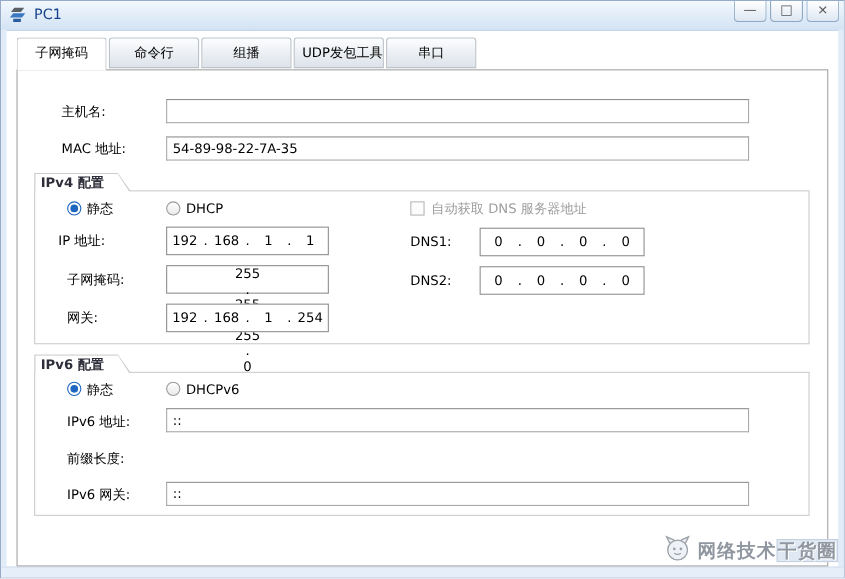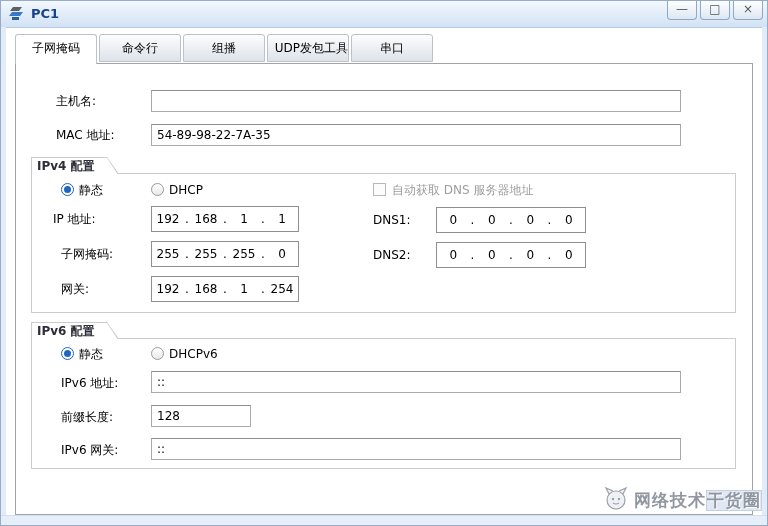--- a/index.html
+++ b/index.html
@@ -5,21 +5,21 @@
   html,body{margin:0;padding:0;background:#fff;}
   .window{
     position:relative;width:766px;height:524px;overflow:hidden;
     border:1px solid #96abc7;background:#ffffff;
     font-family:"DejaVu Sans",sans-serif;font-size:12px;color:#000;
   }
   
   .titlebar{position:absolute;left:0;top:0;right:0;height:26px;
     background:linear-gradient(#f2f8fd,#d2e2f4);border-bottom:1px solid #b6cde7;}
   .title-icon{position:absolute;left:7px;top:4px;width:18px;height:18px;}
-  .title-text{position:absolute;left:30px;top:5px;font-weight:bold;color:#15428b;font-size:13px;}
+  .title-text{position:absolute;left:30px;top:5px;font-weight:normal;color:#15428b;font-size:13px;}
   .capbtn{position:absolute;top:0;width:30px;height:19px;box-sizing:border-box;
     background:linear-gradient(#ffffff,#dde7f2);border:1px solid #8ea8c5;border-top:none;
     border-radius:0 0 4px 4px;color:#555;text-align:center;line-height:17px;font-size:12px;cursor:default;}
   .capbtn.min{left:666px;} .capbtn.max{left:699px;} .capbtn.close{left:732px;}
   
   .frame-left{position:absolute;left:0;top:26px;bottom:0;width:5px;background:#e2ebf8;}
   .frame-right{position:absolute;right:0;top:26px;bottom:0;width:5px;background:#e2ebf8;}
   .frame-bottom{position:absolute;left:0;right:0;bottom:0;height:9px;background:#e6eefa;border-top:1px solid #d3dfef;}
   
   .tab{position:absolute;top:33px;height:28px;width:82px;box-sizing:border-box;
@@ -128,21 +128,21 @@
     <span class="oct">0</span>
       <span class="dot">.</span>
     <span class="oct">0</span>
       <span class="dot">.</span>
     <span class="oct">0</span>
       <span class="dot">.</span>
     <span class="oct">0</span>
   </div>
 
   <div class="lbl" style="left:60px;top:245px;">子网掩码:</div>
-  <div class="ipfield" style="left:150px;top:240px;width:148px;">
+  <div class="ipfield" style="left:150px;top:240px;width:148px;flex-direction:column;">
     <span class="oct">255</span>
       <span class="dot">.</span>
     <span class="oct">255</span>
       <span class="dot">.</span>
     <span class="oct">255</span>
       <span class="dot">.</span>
     <span class="oct">0</span>
   </div>
 
   <div class="lbl" style="left:372px;top:246px;">DNS2:</div>
@@ -176,21 +176,20 @@
 
   <div class="radio on" style="left:60px;top:346px;"></div>
   <div class="lbl" style="left:78px;top:345px;">静态</div>
   <div class="radio off" style="left:150px;top:346px;"></div>
   <div class="lbl" style="left:168px;top:345px;">DHCPv6</div>
 
   <div class="lbl" style="left:60px;top:374px;">IPv6 地址:</div>
   <div class="tinput" style="left:150px;top:370px;width:530px;">::</div>
 
   <div class="lbl" style="left:60px;top:408px;">前缀长度:</div>
-  <div class="tinput" style="left:150px;top:404px;width:100px;">128</div>
 
   <div class="lbl" style="left:60px;top:441px;">IPv6 网关:</div>
   <div class="tinput" style="left:150px;top:437px;width:530px;">::</div>
 
   <div class="wm">
     <span class="wm-icon">
       <svg width="26" height="26" viewBox="0 0 26 26">
         <path d="M6 9 L3 3 L10 6" fill="#eef1f5" stroke="#9aa1a8" stroke-width="1.2"></path>
         <path d="M20 9 L23 3 L16 6" fill="#eef1f5" stroke="#9aa1a8" stroke-width="1.2"></path>
         <circle cx="13" cy="15" r="9" fill="#eef1f5" stroke="#9aa1a8" stroke-width="1.2"></circle>

